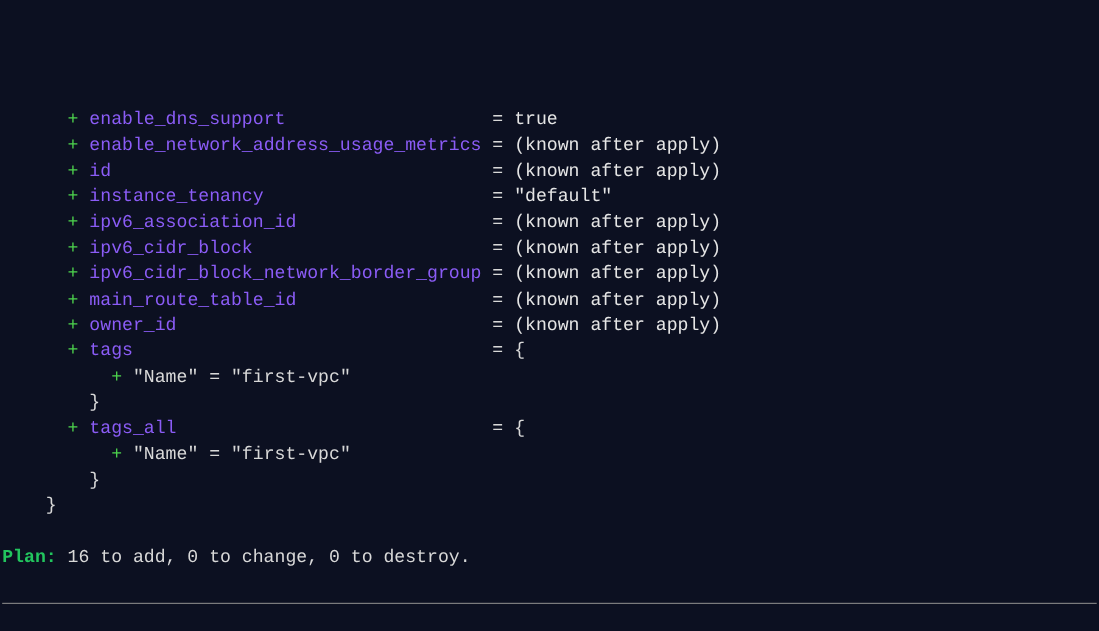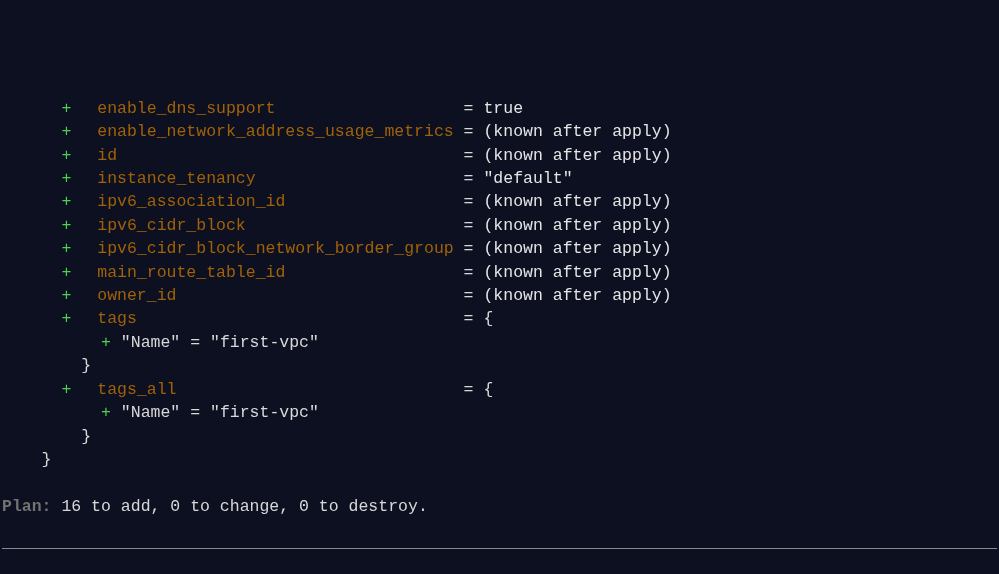--- a/index.html
+++ b/index.html
@@ -12,23 +12,23 @@
       padding: 0;
       width: 999px;
       height: 574px;
       overflow: hidden;
       white-space: pre;
     }
     .terminal {
       padding: 3px 2px;
     }
     .plus { color: #4dd24d; }
-    .attr { color: #a16207; margin-left: 16px; }
+    .attr { color: #8b5cf6; }
     .val { color: #e5e5e5; }
-    .bold { font-weight: bold; color: #737373; margin-top: 35px; }
+    .bold { font-weight: bold; color: #22c55e; margin-top: 35px; }
     .line { display: block; }
     hr.divider {
       border: none;
       border-top: 1px solid #888;
       margin: 6px 0 4px 0;
     }
   </style>
 </head>
 <body>
 

